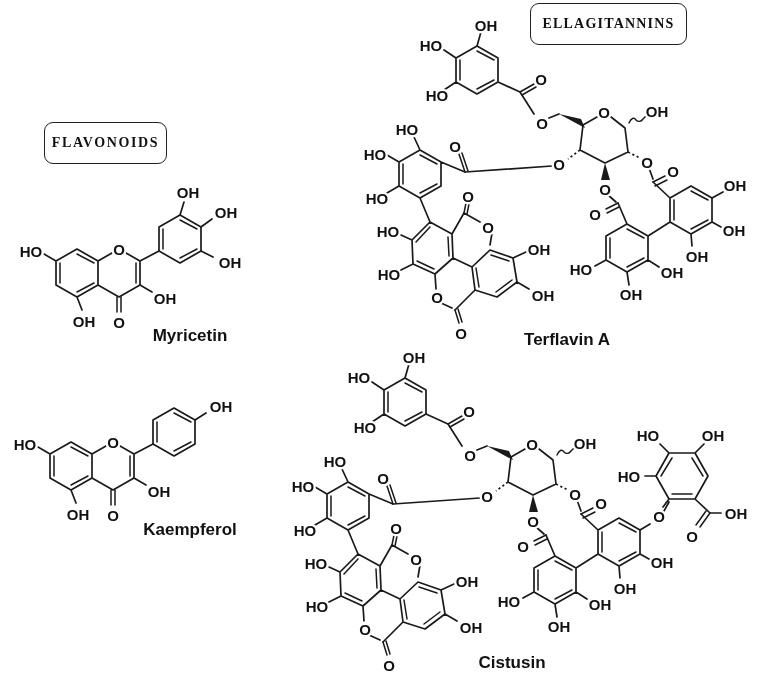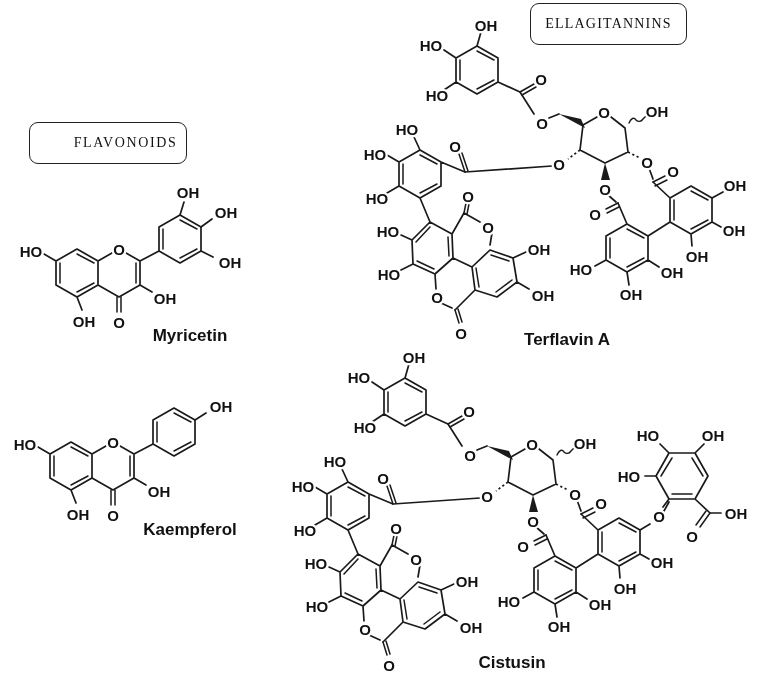--- a/index.html
+++ b/index.html
@@ -1,37 +1,37 @@
 <!DOCTYPE html>
 <html><head>
 <meta charset="utf-8">
 <style>
   html,body{margin:0;padding:0;background:#fff;}
   #figure{position:relative;width:763px;height:679px;background:#ffffff;overflow:hidden;
           font-family:"Liberation Sans",sans-serif;}
   .tagbox{position:absolute;border:1.8px solid #222;border-radius:9px;background:#fff;
           display:flex;align-items:center;justify-content:center;
-          font-family:"Liberation Serif",serif;font-weight:400;font-size:14px;
+          font-family:"Liberation Serif",serif;font-weight:700;font-size:14px;
           letter-spacing:1.6px;color:#111;z-index:2;}
   svg{position:absolute;left:0;top:0;z-index:1;}
   .bond{stroke:#1a1a1a;stroke-width:1.7;fill:none;stroke-linecap:round;stroke-linejoin:round;}
   .dbl{stroke:#1a1a1a;stroke-width:1.5;fill:none;stroke-linecap:round;}
   .hash{stroke:#1a1a1a;stroke-width:1.7;fill:none;stroke-dasharray:2.2 2.6;}
   .wedge{fill:#1a1a1a;stroke:none;}
   .atom{font:700 15px "Liberation Sans",sans-serif;fill:#111;text-anchor:middle;
         dominant-baseline:central;paint-order:stroke;stroke:#fff;stroke-width:4.5px;
         stroke-linejoin:round;}
   .mol-name{font:700 17px "Liberation Sans",sans-serif;fill:#111;text-anchor:middle;}
 </style>
 </head>
 <body>
 
 <div id="figure">
 
-  <div class="tagbox" style="left:29px;top:122px;width:121px;height:40px;padding-left:35px;">
+  <div class="tagbox" style="left:44px;top:122px;width:121px;height:40px;">
     <span>FLAVONOIDS</span>
   </div>
 
   <div class="tagbox" style="left:530px;top:3px;width:155px;height:40px;letter-spacing:1.2px;">
     <span>ELLAGITANNINS</span>
   </div>
 
   <svg width="763" height="679" viewBox="0 0 763 679">
 
     <defs>

